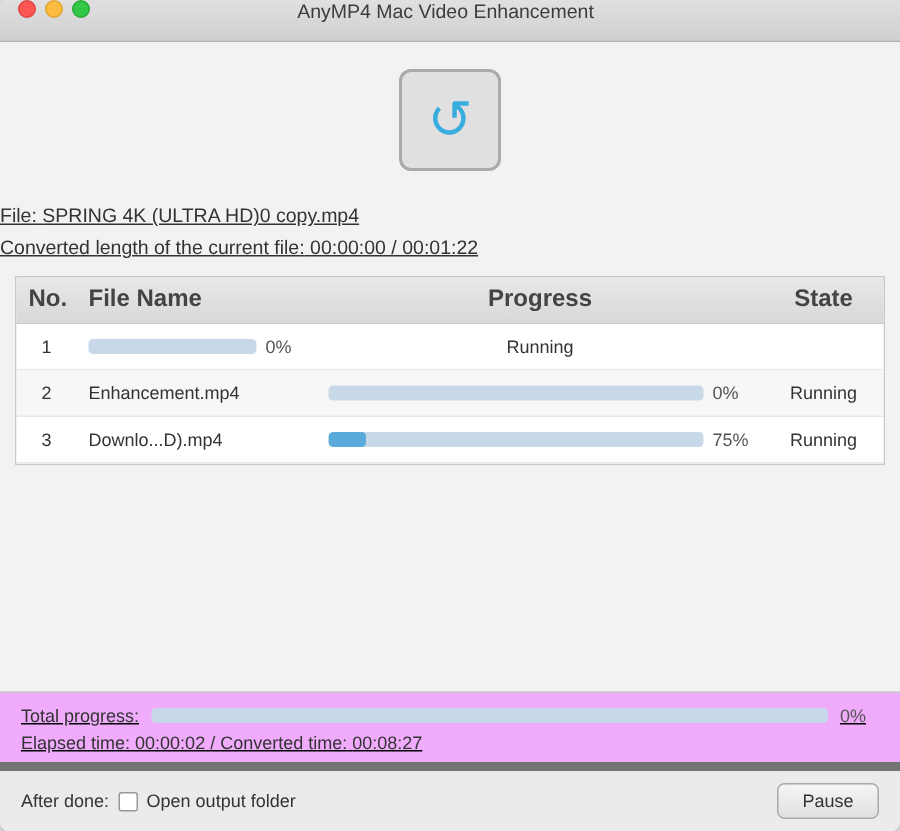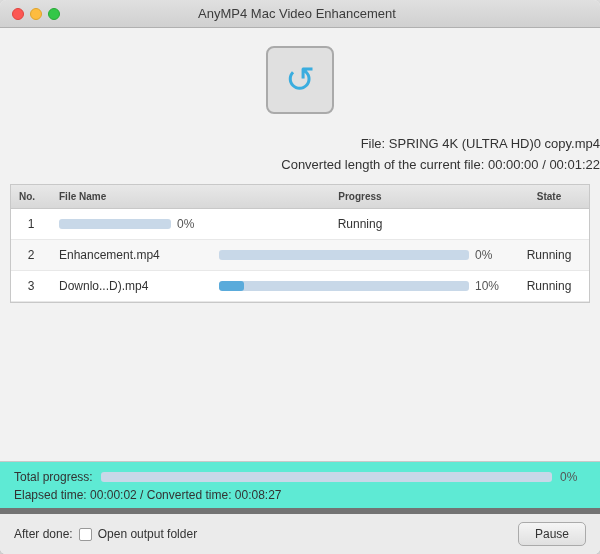--- a/index.html
+++ b/index.html
@@ -21,21 +21,21 @@
       flex-direction: column;
       box-shadow: 0 4px 20px rgba(0,0,0,0.3);
       overflow: hidden;
     }
 
     
     .titlebar {
       background: linear-gradient(to bottom, #e0e0e0, #d0d0d0);
       height: 28px;
       display: flex;
-      align-items: center;
+      align-items: flex-start;
       padding: 0 12px;
       border-bottom: 1px solid #b0b0b0;
       flex-shrink: 0;
     }
     .traffic-lights {
       display: flex;
       gap: 6px;
       align-items: center;
     }
     .tl {
@@ -83,44 +83,45 @@
     }
     .refresh-icon {
       font-size: 36px;
       color: #3aaddf;
       display: inline-block;
       transform: scaleX(-1);
     }
 
     
     .file-info {
-      text-align: right;
+      text-align: left;
       margin: 10px 0 8px 0;
       font-size: 13px;
       color: #333;
       line-height: 1.6;
+      text-decoration: underline;
     }
     .file-info .label { font-weight: 500; }
 
     
     .table-container {
       margin: 0 10px;
       border: 1px solid #c8c8c8;
       background: #fff;
       flex-shrink: 0;
     }
     .table-header {
       display: grid;
       grid-template-columns: 40px 160px 1fr 80px;
       background: linear-gradient(to bottom, #e8e8e8, #d8d8d8);
       border-bottom: 1px solid #c8c8c8;
       padding: 4px 0;
     }
     .table-header > div {
-      font-size: 10px;
+      font-size: 16px;
       font-weight: 600;
       color: #444;
       padding: 2px 8px;
       text-align: left;
     }
     .table-header .col-progress { text-align: center; }
     .table-header .col-state { text-align: center; }
 
     .table-row {
       display: grid;
@@ -161,22 +162,23 @@
     }
     .col-state-cell { text-align: center; color: #333; }
 
     
     .spacer { flex: 1; }
 
     
     .bottom-status {
       border-top: 1px solid #c8c8c8;
       padding: 8px 14px 4px 14px;
-      background: #5eead4;
+      background: #f0abfc;
       flex-shrink: 0;
+      text-decoration: underline;
     }
     .total-progress-row {
       display: flex;
       align-items: center;
       gap: 8px;
       margin-bottom: 4px;
     }
     .total-progress-label {
       font-size: 12px;
       color: #333;
@@ -317,21 +319,21 @@
         <div class="col-state-cell">Running</div>
       </div>
 
       <div class="table-row">
         <div class="col-no">3</div>
         <div>Downlo...D).mp4</div>
         <div class="col-progress-cell">
           <div class="progress-bar-bg">
             <div class="progress-bar-fill" style="width:10%"></div>
           </div>
-          <span class="progress-pct">10%</span>
+          <span class="progress-pct">75%</span>
         </div>
         <div class="col-state-cell">Running</div>
       </div>
     </div>
 
     <div class="spacer"></div>
 
     <div class="bottom-status">
       <div class="total-progress-row">
         <span class="total-progress-label">Total progress:</span>

